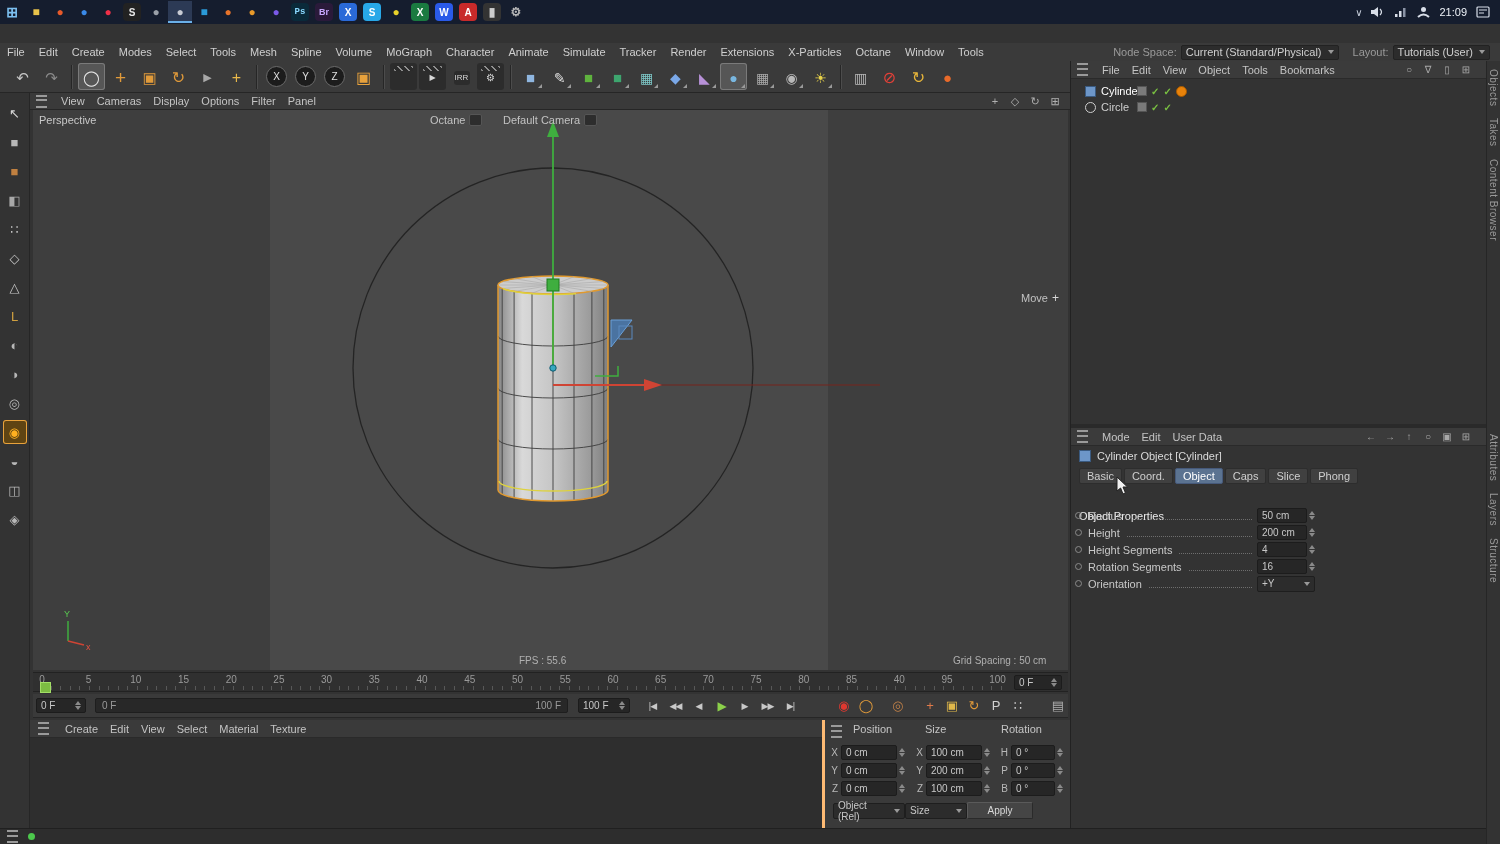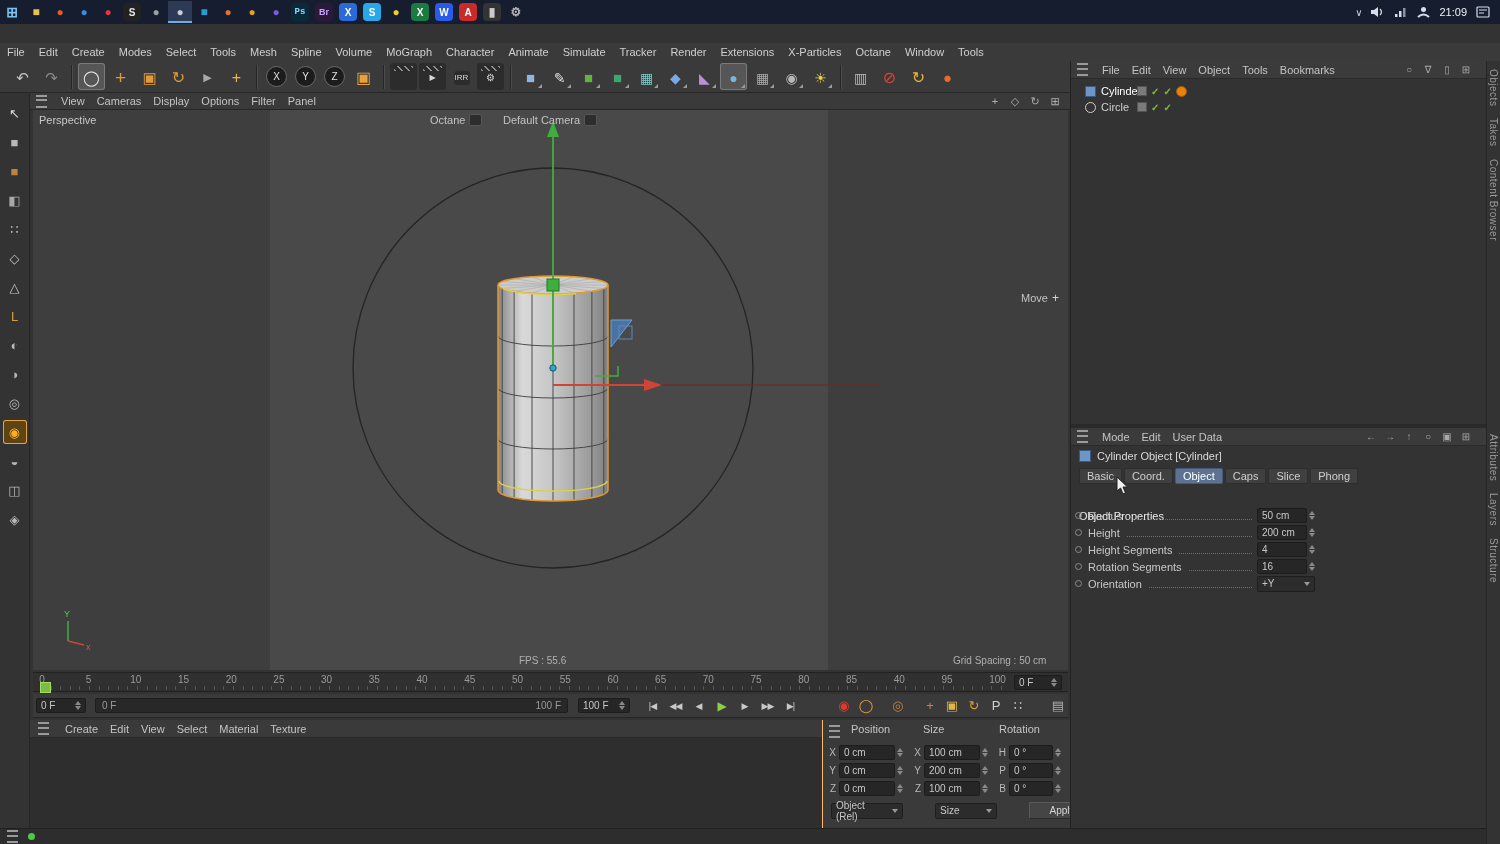--- a/index.html
+++ b/index.html
@@ -73,21 +73,21 @@
 
   
   #transport{left:33px;top:694px;width:1035px;height:24px;background:#3a3a3a;border-bottom:1px solid #262626;box-sizing:border-box;}
   #track{position:absolute;left:62px;top:4px;width:473px;height:15px;background:#282828;border:1px solid #1e1e1e;border-radius:2px;display:flex;align-items:center;justify-content:space-between;padding:0 6px;color:#9a9a9a;font-size:10px;box-sizing:border-box;}
   .pbtn{width:23px;height:19px;display:flex;align-items:center;justify-content:center;font-size:9px;color:#c8c8c8;letter-spacing:-1px;border-radius:2px;}
   .rbtn{width:22px;height:19px;display:flex;align-items:center;justify-content:center;font-size:13px;border-radius:2px;}
 
   
   #matheader{left:30px;top:720px;width:792px;height:18px;background:#3a3a3a;border-bottom:1px solid #2a2a2a;display:flex;align-items:center;gap:2px;padding-left:8px;box-sizing:border-box;}
   #matbody{left:30px;top:738px;width:792px;height:90px;background:#2e2e2e;}
-  #coords{left:822px;top:720px;width:248px;height:108px;background:#3a3a3a;border-left:1px solid #fdba74;box-sizing:border-box;}
+  #coords{left:822px;top:720px;width:248px;height:108px;background:#3a3a3a;border-left:3px solid #fdba74;box-sizing:border-box;}
   .chead{position:absolute;top:3px;font-size:11px;color:#c4c4c4;}
   .crow{position:absolute;left:4px;display:flex;align-items:center;height:16px;}
   .caxis{width:9px;text-align:right;margin-right:3px;color:#b8b8b8;font-size:10px;}
   .cval{width:46px;}
   .cgap{width:9px;}
   .selbox{background:#2c2c2c;border:1px solid #1e1e1e;border-radius:2px;height:14px;display:inline-flex;align-items:center;justify-content:space-between;padding:0 4px;color:#c8c8c8;font-size:10px;gap:4px;}
   #applybtn{background:#454545;border:1px solid #5a5a5a;border-bottom-color:#2a2a2a;border-right-color:#2a2a2a;border-radius:2px;height:15px;display:inline-flex;align-items:center;justify-content:center;color:#d8d8d8;font-size:10px;}
 
   
   #statusbar{left:0;top:828px;width:1500px;height:16px;background:#2d2d2d;border-top:1px solid #202020;display:flex;align-items:center;gap:10px;padding-left:7px;box-sizing:border-box;}
@@ -263,20 +263,32 @@
         <span class="mitem">Animate</span>
         <span class="mitem">Simulate</span>
         <span class="mitem">Tracker</span>
         <span class="mitem">Render</span>
         <span class="mitem">Extensions</span>
         <span class="mitem">X-Particles</span>
         <span class="mitem">Octane</span>
         <span class="mitem">Window</span>
         <span class="mitem">Tools</span>
       </div>
+    <span style="margin-left:auto;display:flex;align-items:center;padding-right:10px;">
+      <span class="mlabel">Node Space:</span>
+      <span class="dropbox">
+          <span>Current (Standard/Physical)</span>
+          <i class="dar"></i>
+        </span>
+      <span class="mlabel">Layout:</span>
+      <span class="dropbox">
+          <span>Tutorials (User)</span>
+          <i class="dar"></i>
+        </span>
+    </span>
   </div>
 
   <div id="toolbar" class="abs">
 
       <div class="tool">
 
         <span class="tg" style="color: rgb(200, 200, 200); font-size: 15px;">↶</span>
 
       </div>
 
@@ -820,21 +832,21 @@
           </span>
           <span class="cgap"></span>
           <span class="caxis">B</span>
           <span class="numbox" style="width:34px;">0 °</span>
           <span class="stp">
             <i class="su"></i>
             <i class="sd"></i>
           </span>
         </div>
       </div>
-    <div style="position:absolute;left:8px;top:82px;display:flex;align-items:center;gap:32px;">
+    <div style="position:absolute;left:8px;top:82px;display:flex;align-items:center;gap:0;">
       <span class="selbox" style="width:62px;">
           <span>Object (Rel)</span>
           <i class="dar"></i>
         </span>
       <span class="selbox" style="width:52px;">
           <span>Size</span>
           <i class="dar"></i>
         </span>
       <span id="applybtn" style="width:64px;">
           <span>Apply</span>

